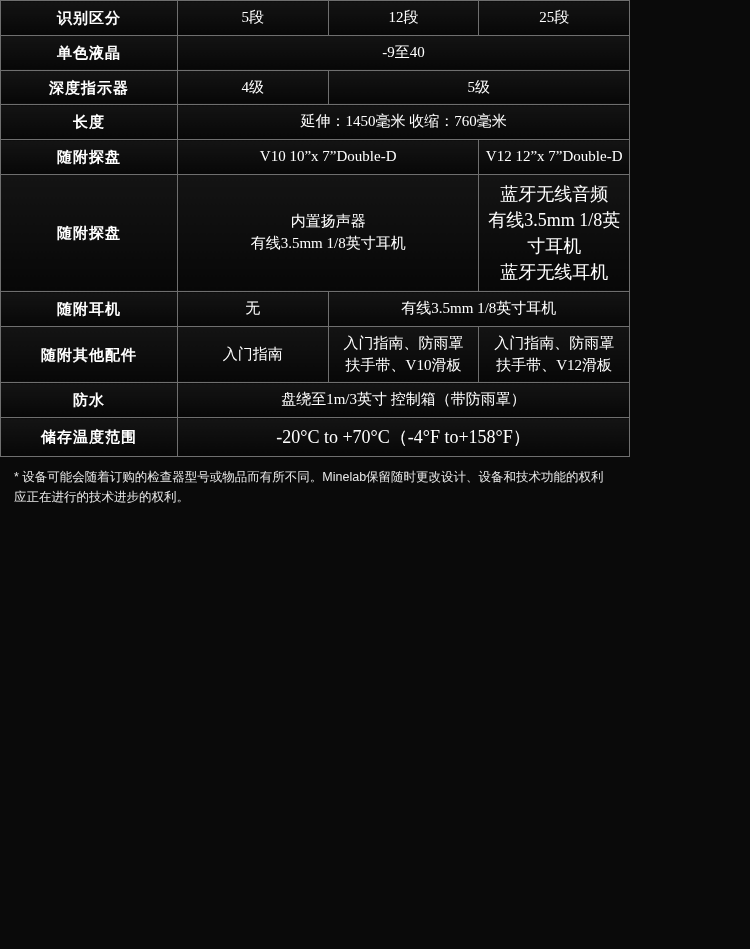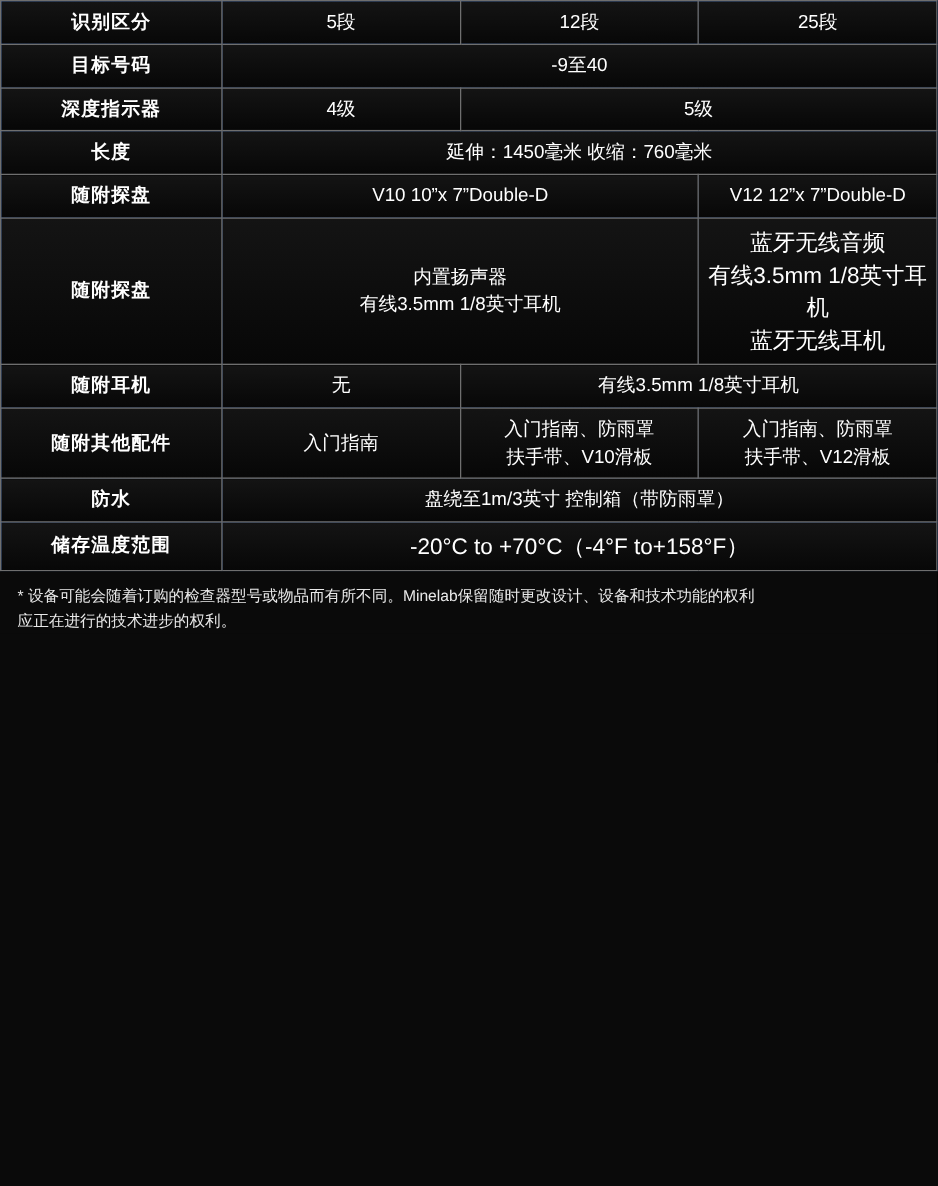--- a/index.html
+++ b/index.html
@@ -15,44 +15,45 @@
     overflow: hidden;
   }
   .sheet {
     width: 750px;
     height: 949px;
     background: #0a0a0a;
     position: relative;
     box-sizing: border-box;
   }
   table.spec {
-    width: 750px;
+    width: 630px;
     border-collapse: collapse;
     table-layout: fixed;
-    background: #3b82f6;
+    background: #0c4a6e;
   }
   table.spec td {
     border: 1px solid #6f6f6f;
     text-align: center;
     vertical-align: middle;
     color: #ffffff;
     font-size: 15px;
     line-height: 1.45;
     padding: 6px 4px;
     background: linear-gradient(180deg,#141414 0%,#070707 100%);
   }
   td.label {
     width: 168px;
     font-size: 17px;
     font-weight: bold;
     letter-spacing: 1px;
     background: linear-gradient(180deg,#161616 0%,#060606 100%);
   }
   td.val {
     font-size: 15px;
+    font-family: Liberation Serif, serif;
   }
   td.val.small {
     font-size: 18px;
   }
   .multi-line {
     white-space: pre-line;
   }
   .footnote {
     padding: 10px 14px 0 14px;
     font-size: 12.5px;
@@ -68,21 +69,21 @@
 <div class="sheet">
   <table class="spec">
     <tbody>
         <tr>
           <td class="label">识别区分</td>
           <td class="val"><span class="multi-line">5段</span></td>
           <td class="val"><span class="multi-line">12段</span></td>
           <td class="val"><span class="multi-line">25段</span></td>
         </tr>
         <tr>
-          <td class="label">目标号码</td>
+          <td class="label">单色液晶</td>
           <td class="val" colspan="3"><span class="multi-line">-9至40</span></td>
         </tr>
         <tr>
           <td class="label">深度指示器</td>
           <td class="val"><span class="multi-line">4级</span></td>
           <td class="val" colspan="2"><span class="multi-line">5级</span></td>
         </tr>
         <tr>
           <td class="label">长度</td>
           <td class="val" colspan="3"><span class="multi-line">延伸：1450毫米  收缩：760毫米</span></td>

